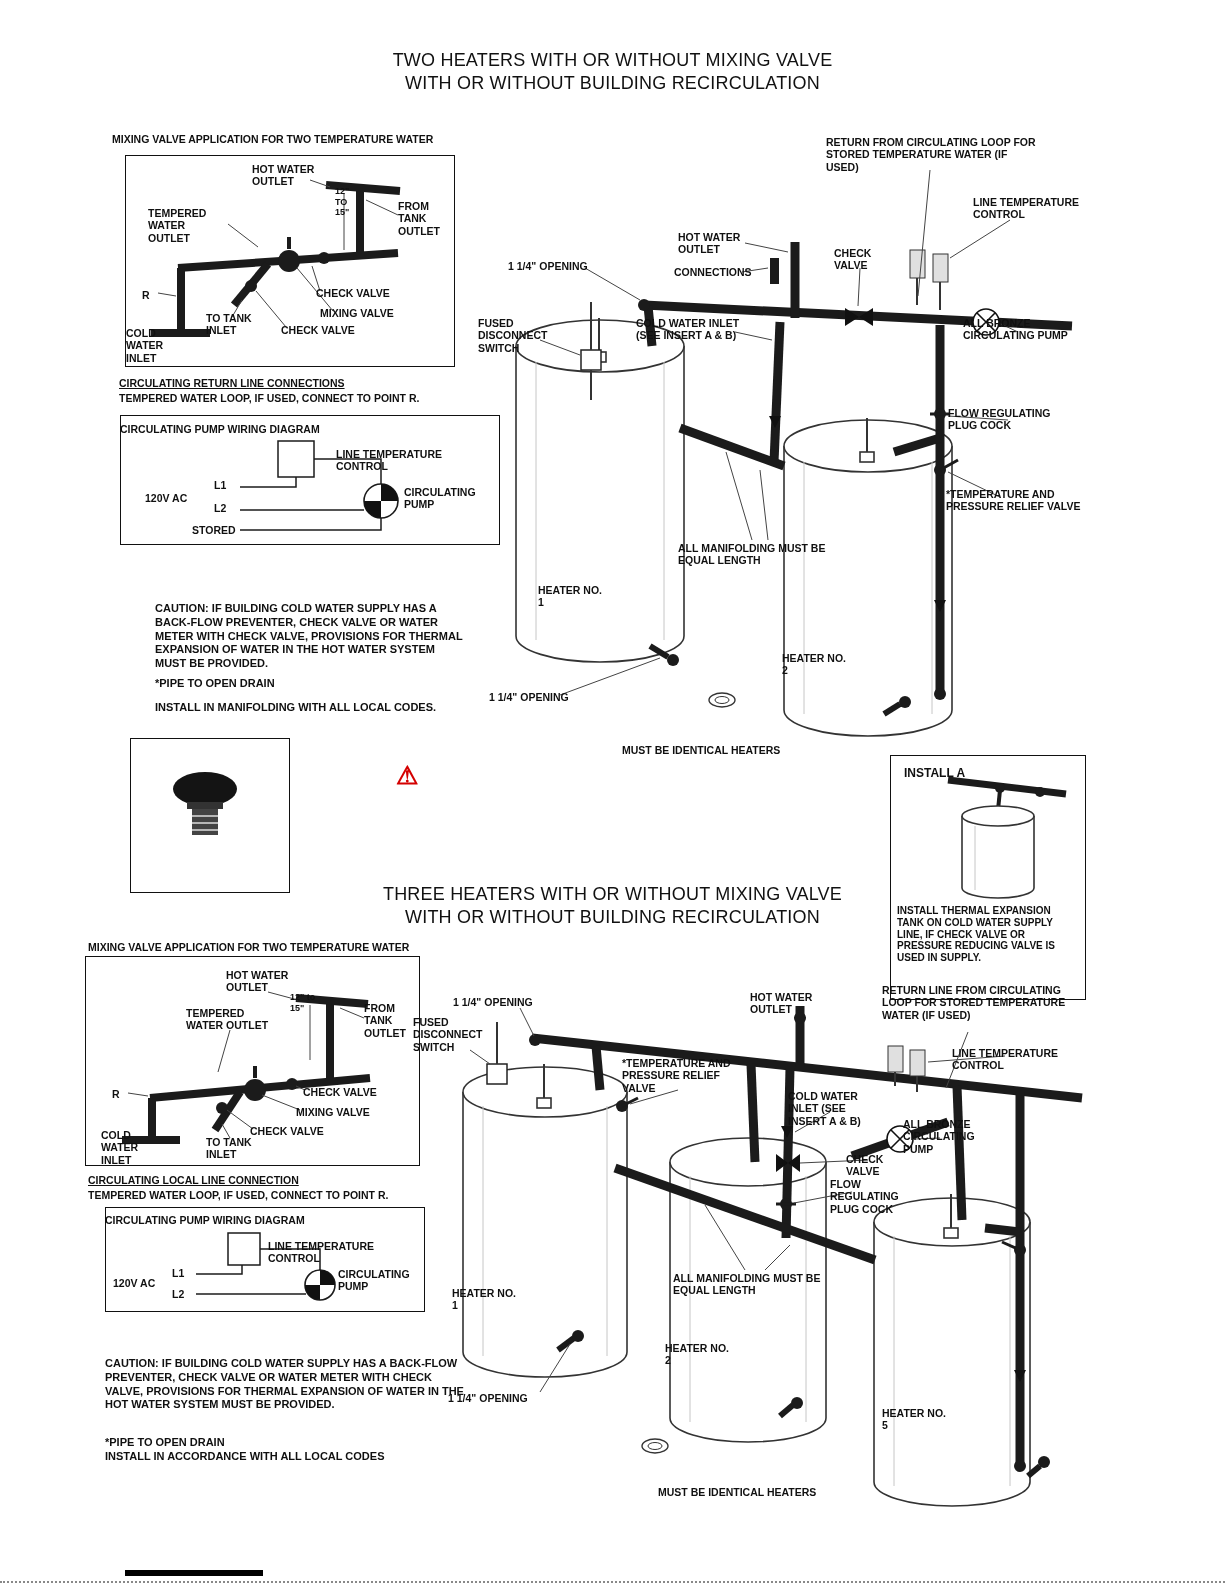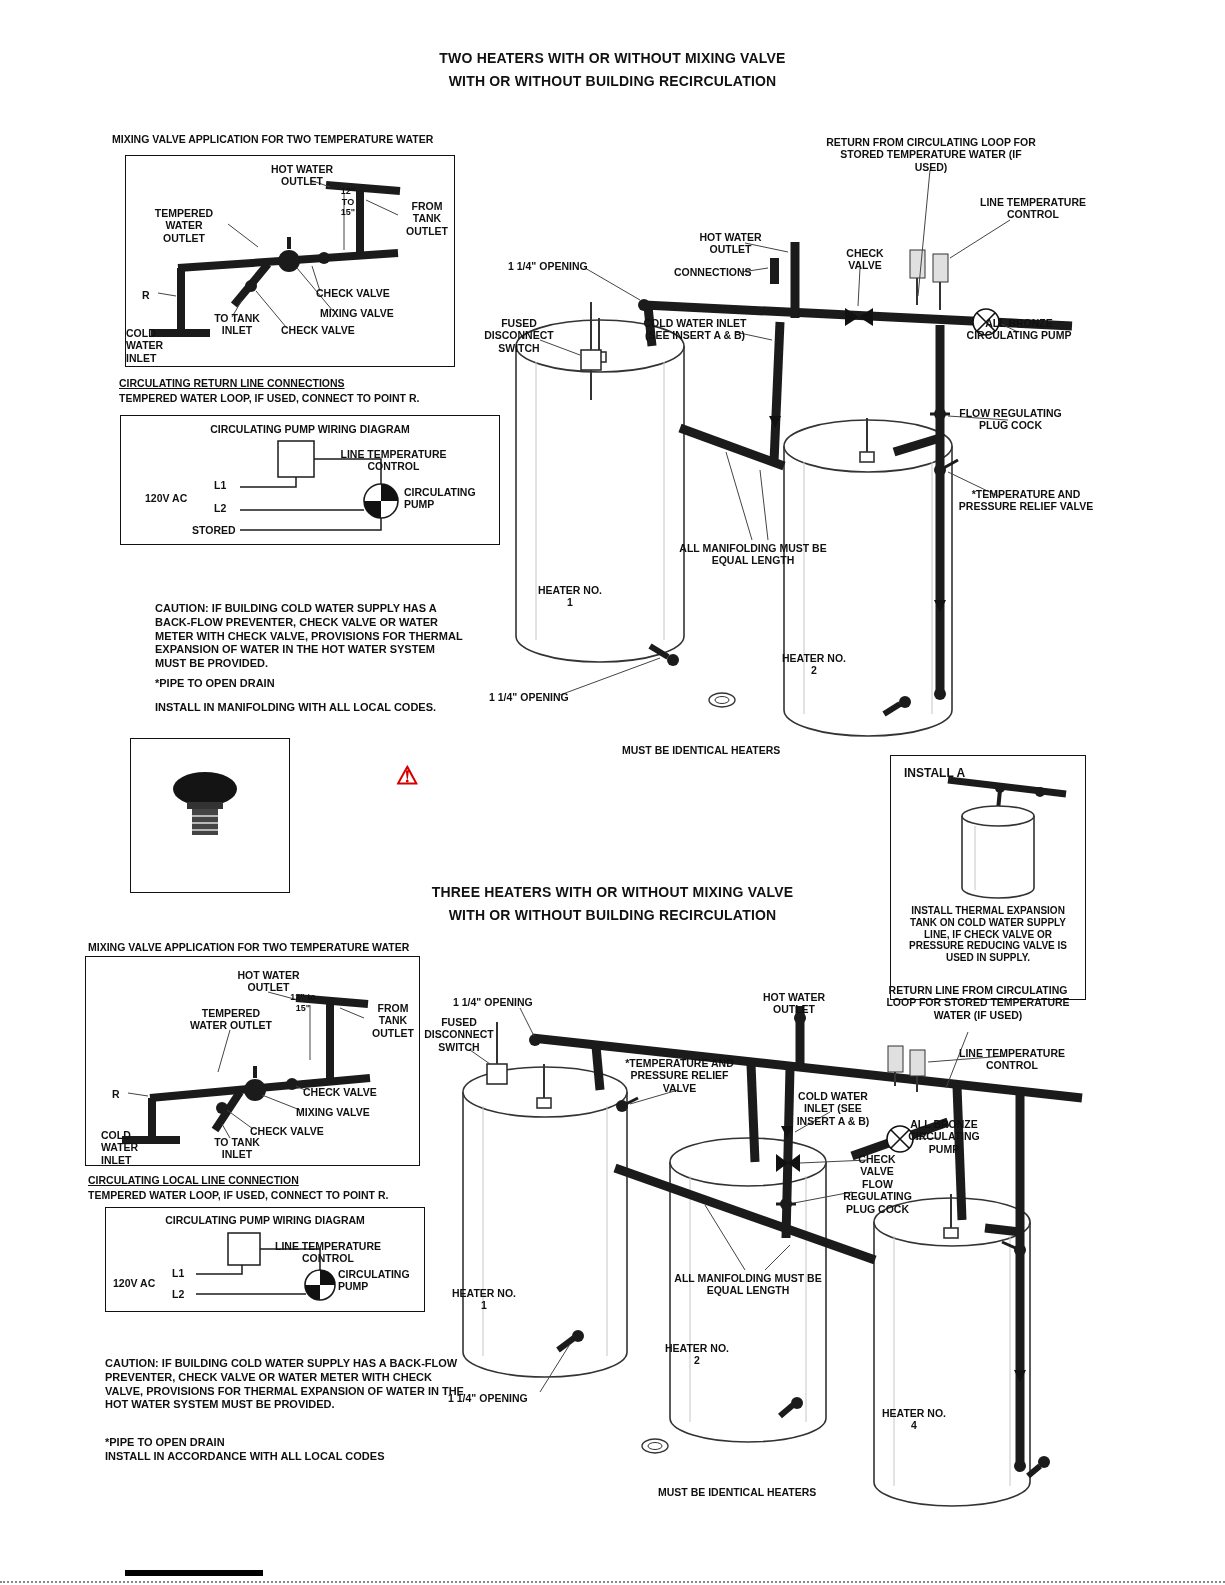--- a/index.html
+++ b/index.html
@@ -1,24 +1,24 @@
 <!DOCTYPE html>
 <html><head>
 <meta charset="utf-8">
 <style>
   *{margin:0;padding:0;box-sizing:border-box}
   html,body{background:#fff}
   body{width:1225px;height:1585px;position:relative;font-family:"Liberation Sans",sans-serif;overflow:hidden}
   .lbl{position:absolute;font-weight:bold;font-size:10.5px;line-height:1.18;color:#101010}
-  .c{text-align:center}
+  .c{}
   .u{text-decoration:underline}
   .nw{white-space:nowrap}
   .sm{font-size:9px}
   .caution{font-size:11px;line-height:1.25}
-  .title{position:absolute;left:0;width:1225px;text-align:center;font-size:14px;font-weight:bold;color:#111;letter-spacing:.2px}
+  .title{position:absolute;left:0;width:1225px;text-align:center;font-size:18px;font-weight:normal;color:#111;letter-spacing:.2px}
   .box{position:absolute;border:1.5px solid #111;background:transparent}
   svg.art{position:absolute;left:0;top:0}
   .warn{position:absolute;color:#d40000;font-size:25px;font-weight:bold;line-height:1}
   .bar{position:absolute;background:#000}
   .dots{position:absolute;border-top:2px dotted #888;width:1225px;left:0}
 </style>
 </head>
 <body>
 
 <svg class="art" width="1225" height="1585" viewBox="0 0 1225 1585">
@@ -373,18 +373,18 @@
 <div class="lbl c" style="left:952px;top:1047px;width:120px">LINE TEMPERATURE CONTROL</div>
 <div class="lbl c" style="left:622px;top:1057px;width:115px">*TEMPERATURE AND PRESSURE RELIEF VALVE</div>
 <div class="lbl c" style="left:788px;top:1090px;width:90px">COLD WATER INLET (SEE INSERT A &amp; B)</div>
 <div class="lbl c" style="left:903px;top:1118px;width:82px">ALL BRONZE CIRCULATING PUMP</div>
 <div class="lbl c" style="left:846px;top:1153px;width:62px">CHECK VALVE</div>
 <div class="lbl c" style="left:830px;top:1178px;width:95px">FLOW REGULATING PLUG COCK</div>
 <div class="lbl c" style="left:673px;top:1272px;width:150px">ALL MANIFOLDING MUST BE  EQUAL LENGTH</div>
 <div class="lbl c" style="left:452px;top:1287px;width:64px">HEATER NO. 1</div>
 <div class="lbl c" style="left:665px;top:1342px;width:64px">HEATER NO. 2</div>
 <div class="lbl nw" style="left:448px;top:1392px">1 1/4" OPENING</div>
-<div class="lbl c" style="left:882px;top:1407px;width:64px">HEATER NO. 4</div>
+<div class="lbl c" style="left:882px;top:1407px;width:64px">HEATER NO. 5</div>
 <div class="lbl nw" style="left:658px;top:1486px">MUST BE IDENTICAL HEATERS</div>
 
 <div class="lbl caution" style="left:105px;top:1357px;width:360px">CAUTION:  IF BUILDING COLD WATER SUPPLY HAS A BACK-FLOW PREVENTER, CHECK VALVE OR WATER METER WITH CHECK VALVE, PROVISIONS FOR THERMAL EXPANSION OF WATER IN THE HOT WATER SYSTEM MUST BE PROVIDED.</div>
 <div class="lbl caution nw" style="left:105px;top:1436px">*PIPE TO OPEN DRAIN</div>
 <div class="lbl caution nw" style="left:105px;top:1450px">INSTALL IN ACCORDANCE WITH ALL LOCAL CODES</div>
 
 </body></html>

